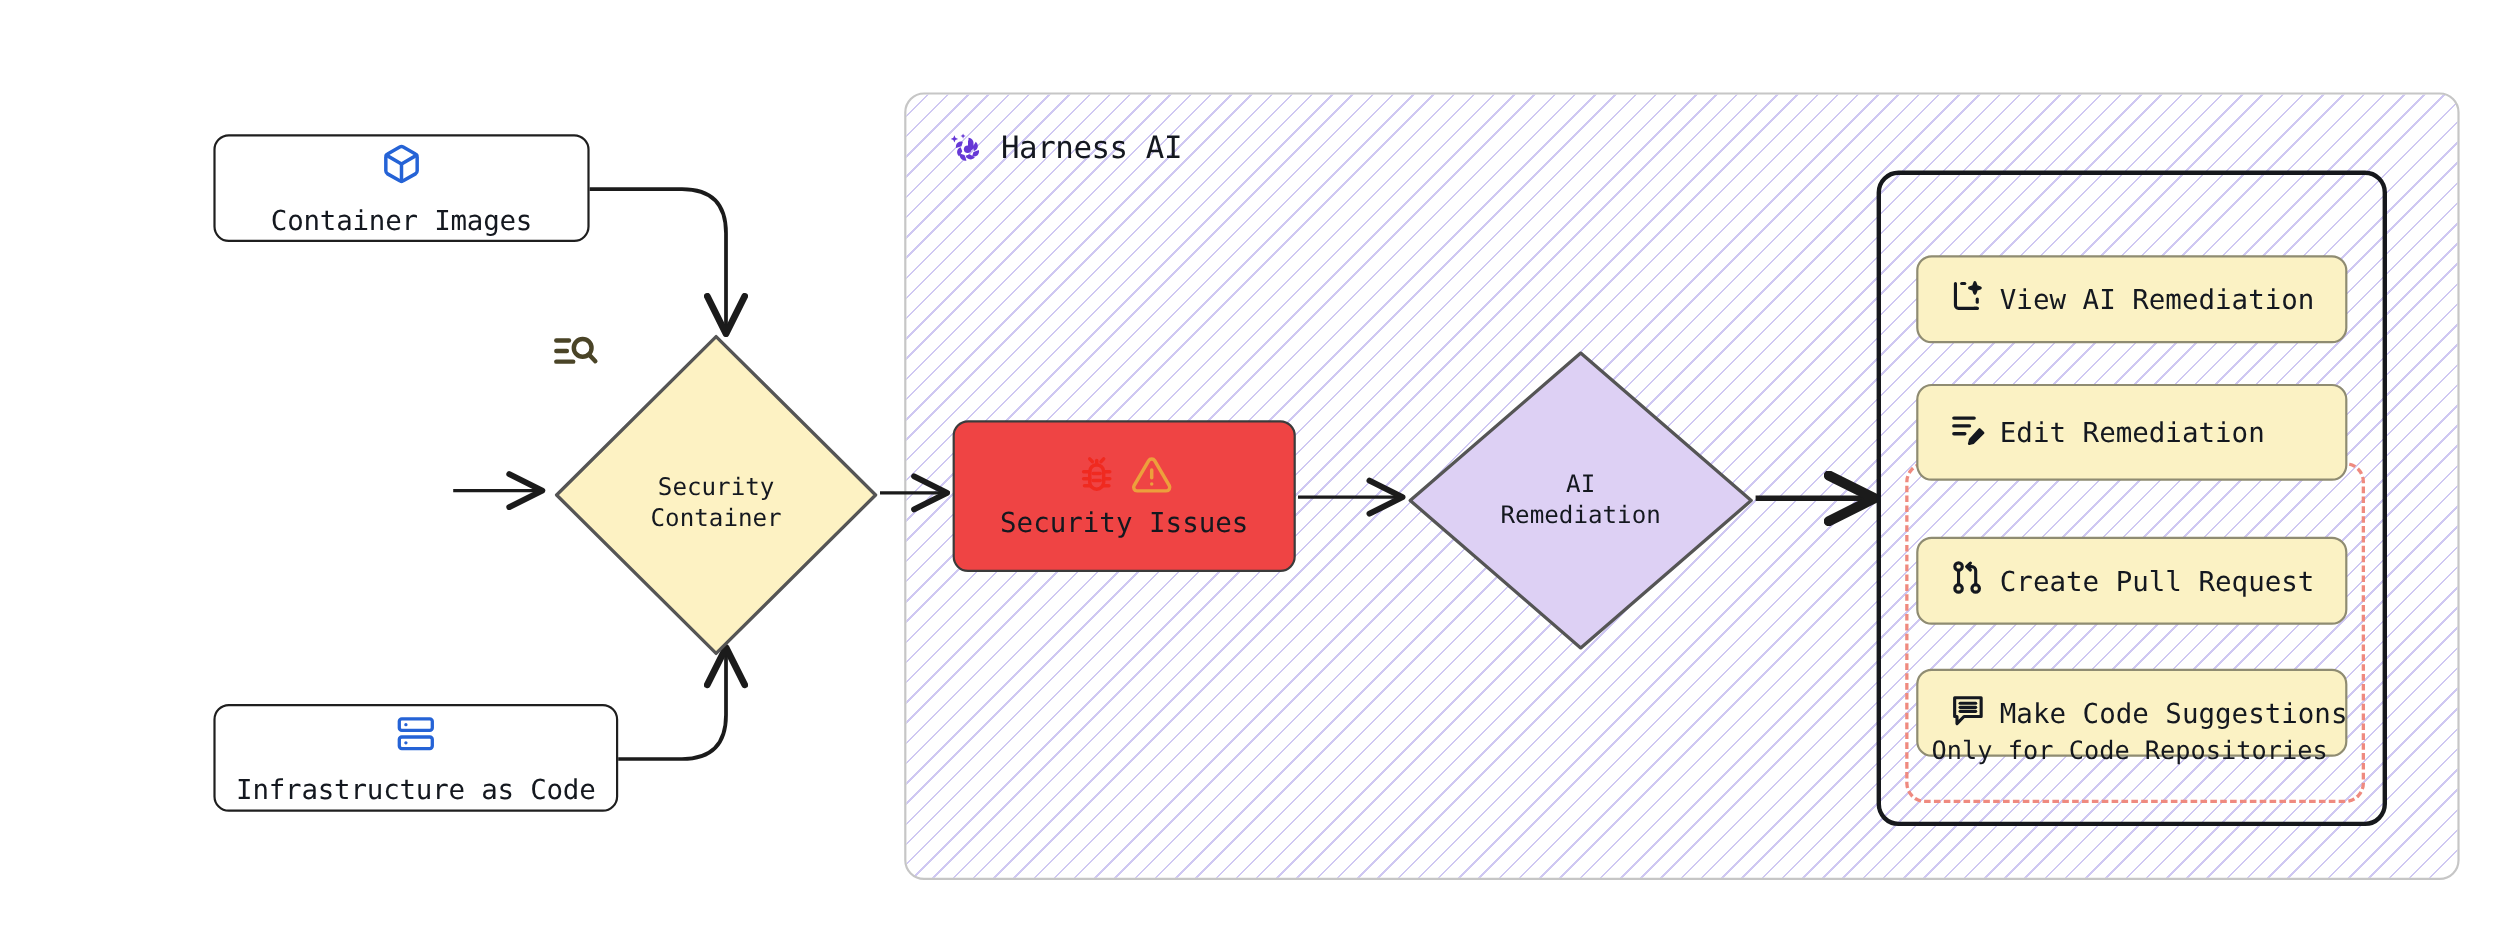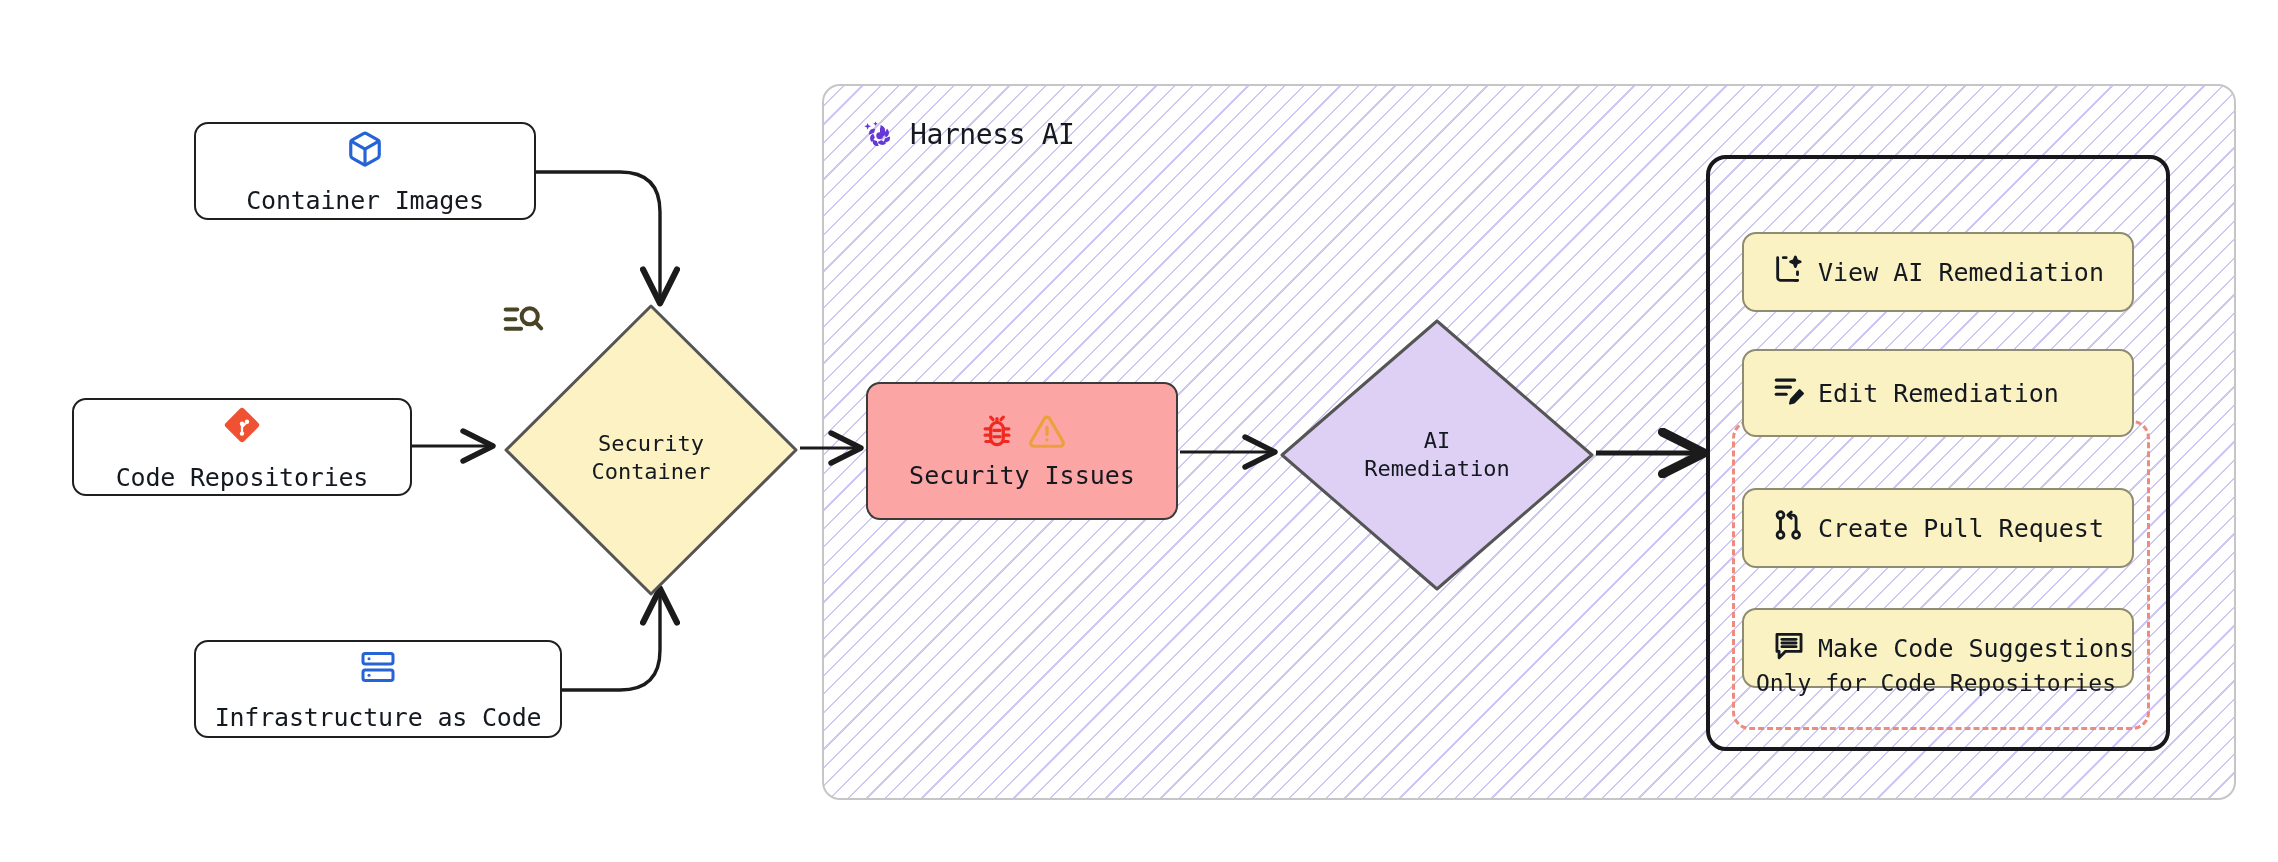--- a/index.html
+++ b/index.html
@@ -43,21 +43,21 @@
     align-items: center; justify-content: center;
     pointer-events: none;
   }
   .diamond-text { font-size: 22px; color: #14181f; text-align: center; line-height: 1.26; }
 
   
   .issues-box {
     position: absolute;
     border: 2.5px solid #3b3b3b;
     border-radius: 14px;
-    background: #fca5a5;
+    background: #ef4444;
     display: flex; flex-direction: column;
     align-items: center; justify-content: center;
     gap: 6px;
     z-index: 10;
   }
   .issues-icons { display: flex; align-items: center; gap: 12px; }
   .issues-label { font-size: 25px; color: #14181f; }
 
   
   #harness-container {
@@ -169,35 +169,20 @@
     <span class="ico">
       <svg width="38" height="38" viewBox="0 0 24 24" fill="none" stroke="#2563d6" stroke-width="2" stroke-linecap="round" stroke-linejoin="round">
         <path d="M21 16V8a2 2 0 0 0-1-1.73l-7-4a2 2 0 0 0-2 0l-7 4A2 2 0 0 0 3 8v8a2 2 0 0 0 1 1.73l7 4a2 2 0 0 0 2 0l7-4A2 2 0 0 0 21 16z"></path>
         <path d="M3.27 6.96 12 12.01l8.73-5.05"></path>
         <path d="M12 22.08V12"></path>
       </svg>
     </span>
     <span class="src-label">Container Images</span>
   </div>
 
-  <div class="node src-box" style="left:72px; top:398px; width:340px; height:98px;">
-    <span class="ico">
-      <svg width="40" height="40" viewBox="0 0 40 40">
-        <rect x="7" y="7" width="26" height="26" rx="3" transform="rotate(45 20 20)" fill="#f05133"></rect>
-        <g fill="none" stroke="#ffffff" stroke-width="2.2" stroke-linecap="round">
-          <path d="M20 27.5 L20 19.5"></path>
-          <path d="M20 22 L24.4 17.6"></path>
-        </g>
-        <circle cx="20" cy="28.6" r="2.2" fill="#ffffff"></circle>
-        <circle cx="20" cy="18.8" r="2.2" fill="#ffffff"></circle>
-        <circle cx="25" cy="16.8" r="2.2" fill="#ffffff"></circle>
-      </svg>
-    </span>
-    <span class="src-label">Code Repositories</span>
-  </div>
 
   <div class="node src-box" style="left:194px; top:640px; width:368px; height:98px;">
     <span class="ico">
       <svg width="36" height="36" viewBox="0 0 24 24" fill="none" stroke="#2563d6" stroke-width="2" stroke-linecap="round" stroke-linejoin="round">
         <rect x="2" y="3" width="20" height="7" rx="1.5"></rect>
         <rect x="2" y="14" width="20" height="7" rx="1.5"></rect>
         <line x1="6" y1="6.5" x2="6.01" y2="6.5"></line>
         <line x1="6" y1="17.5" x2="6.01" y2="17.5"></line>
       </svg>
     </span>

